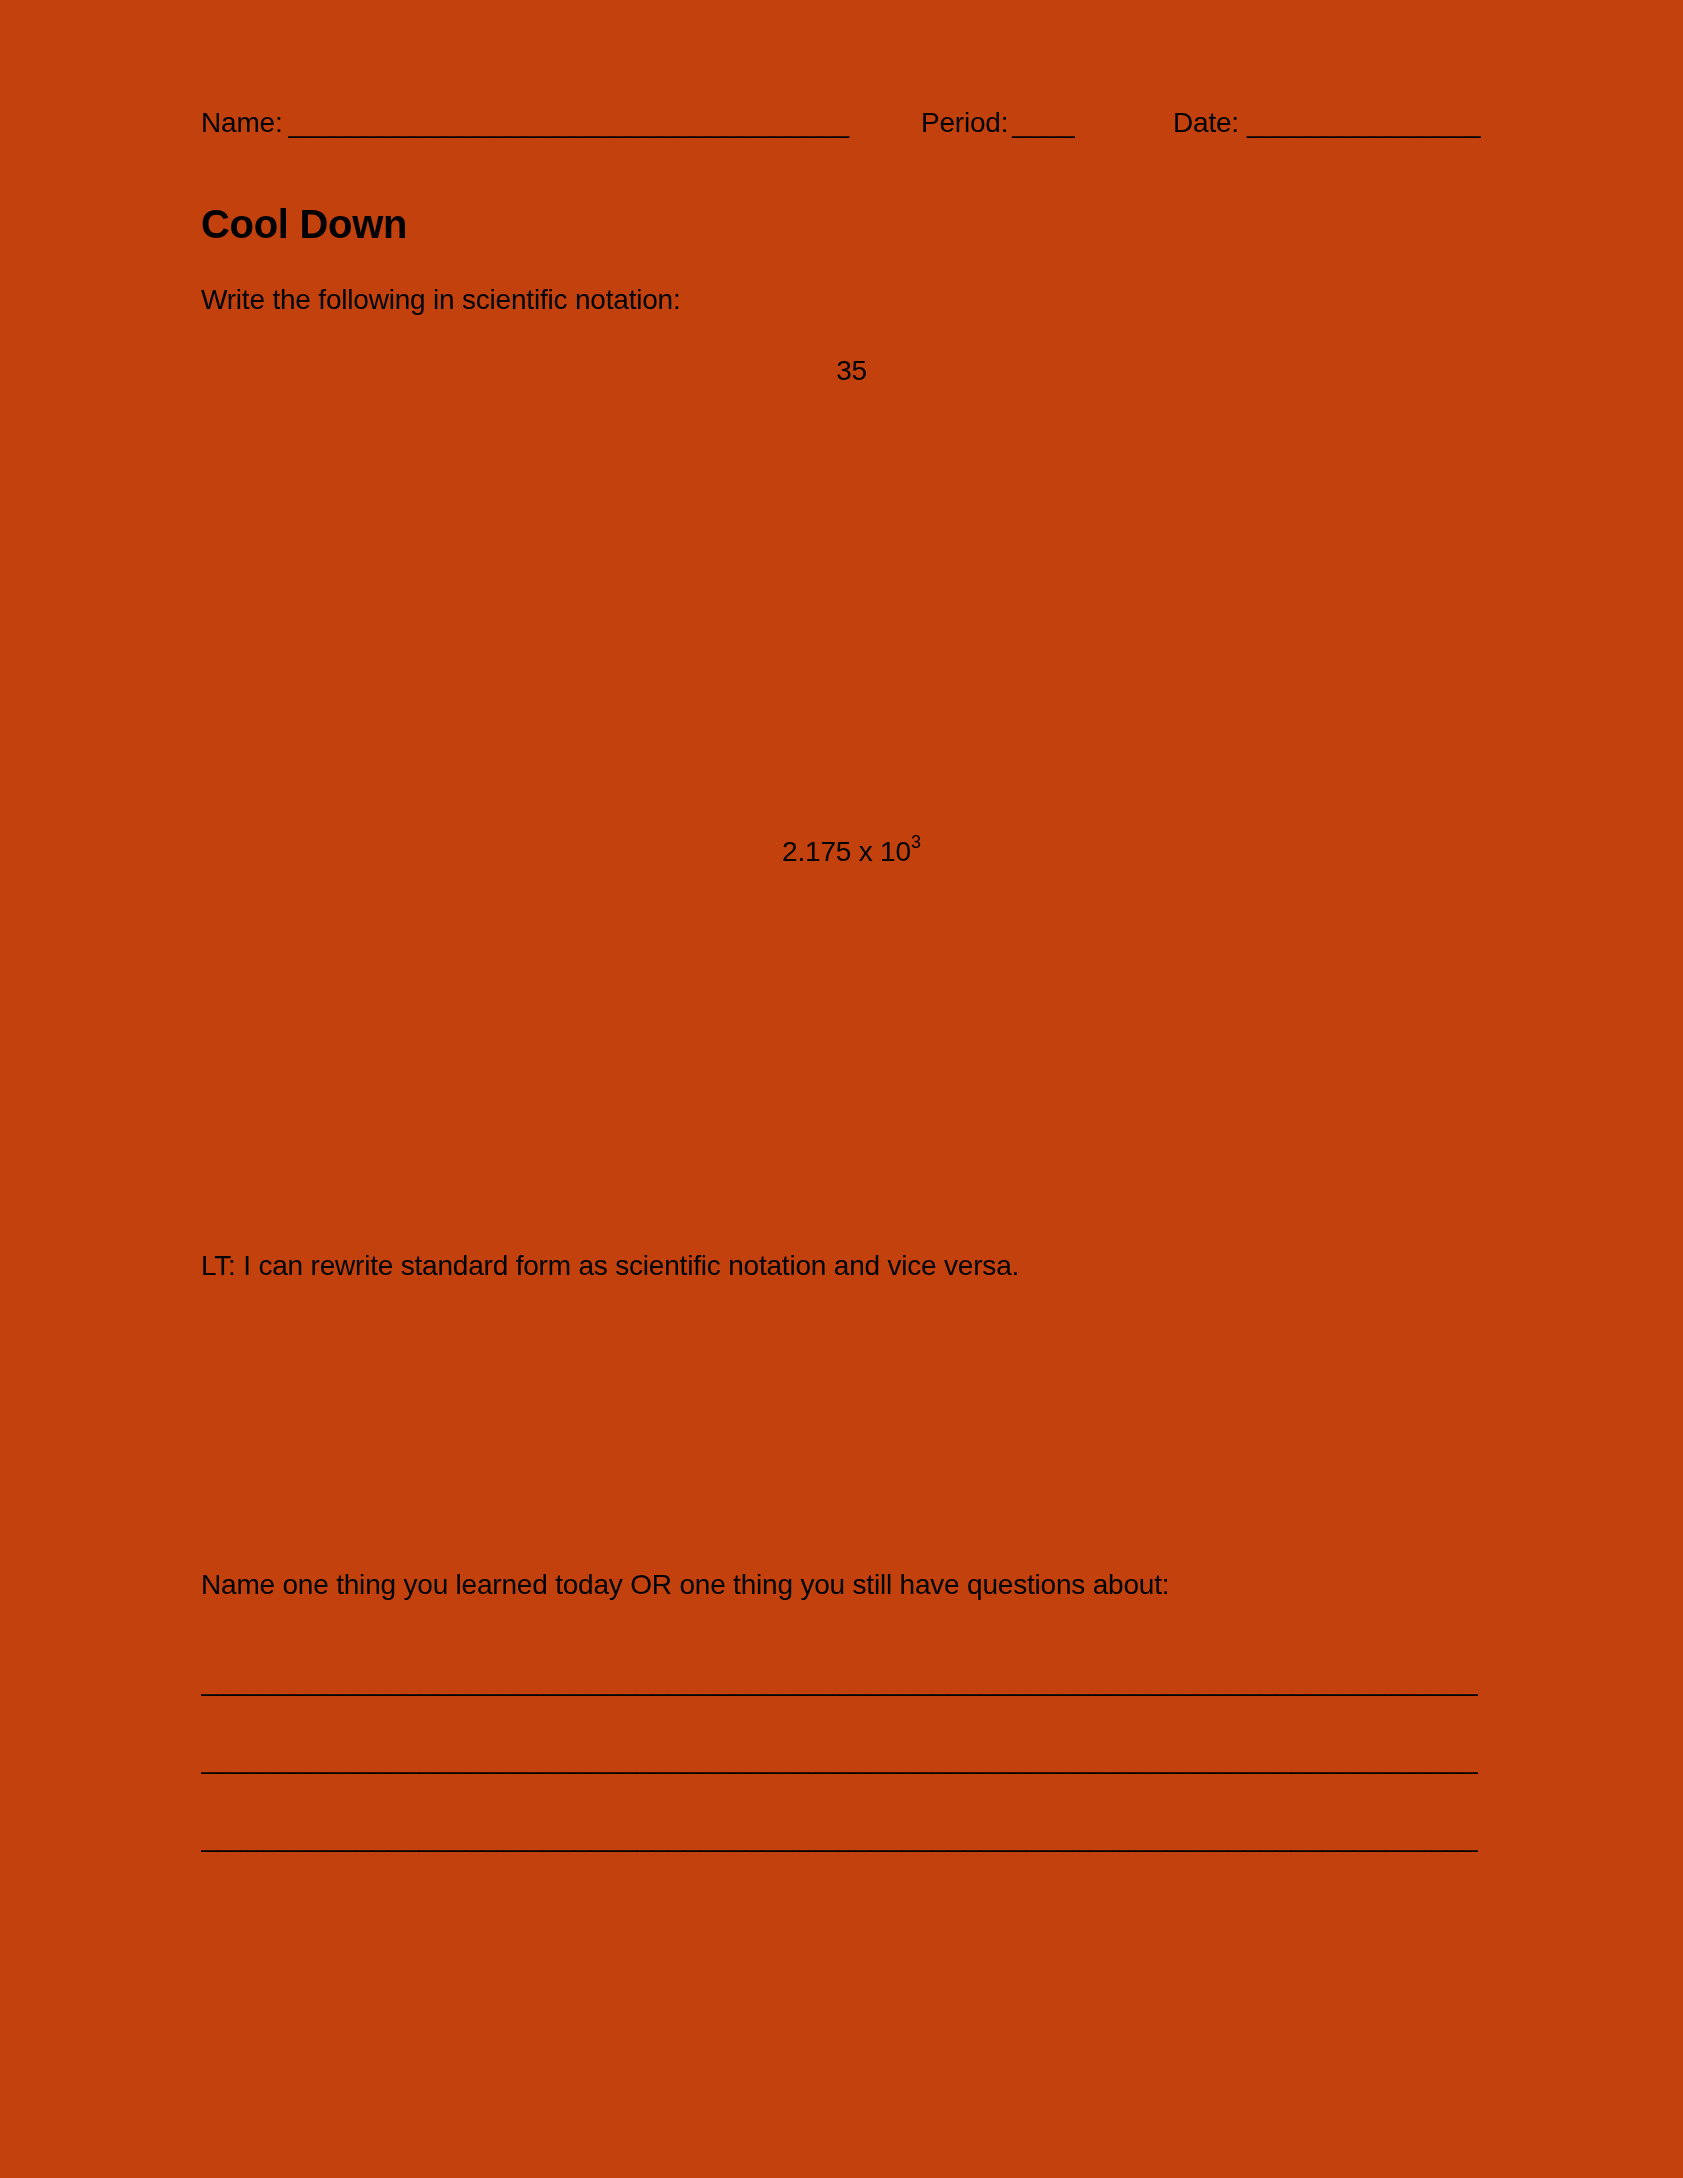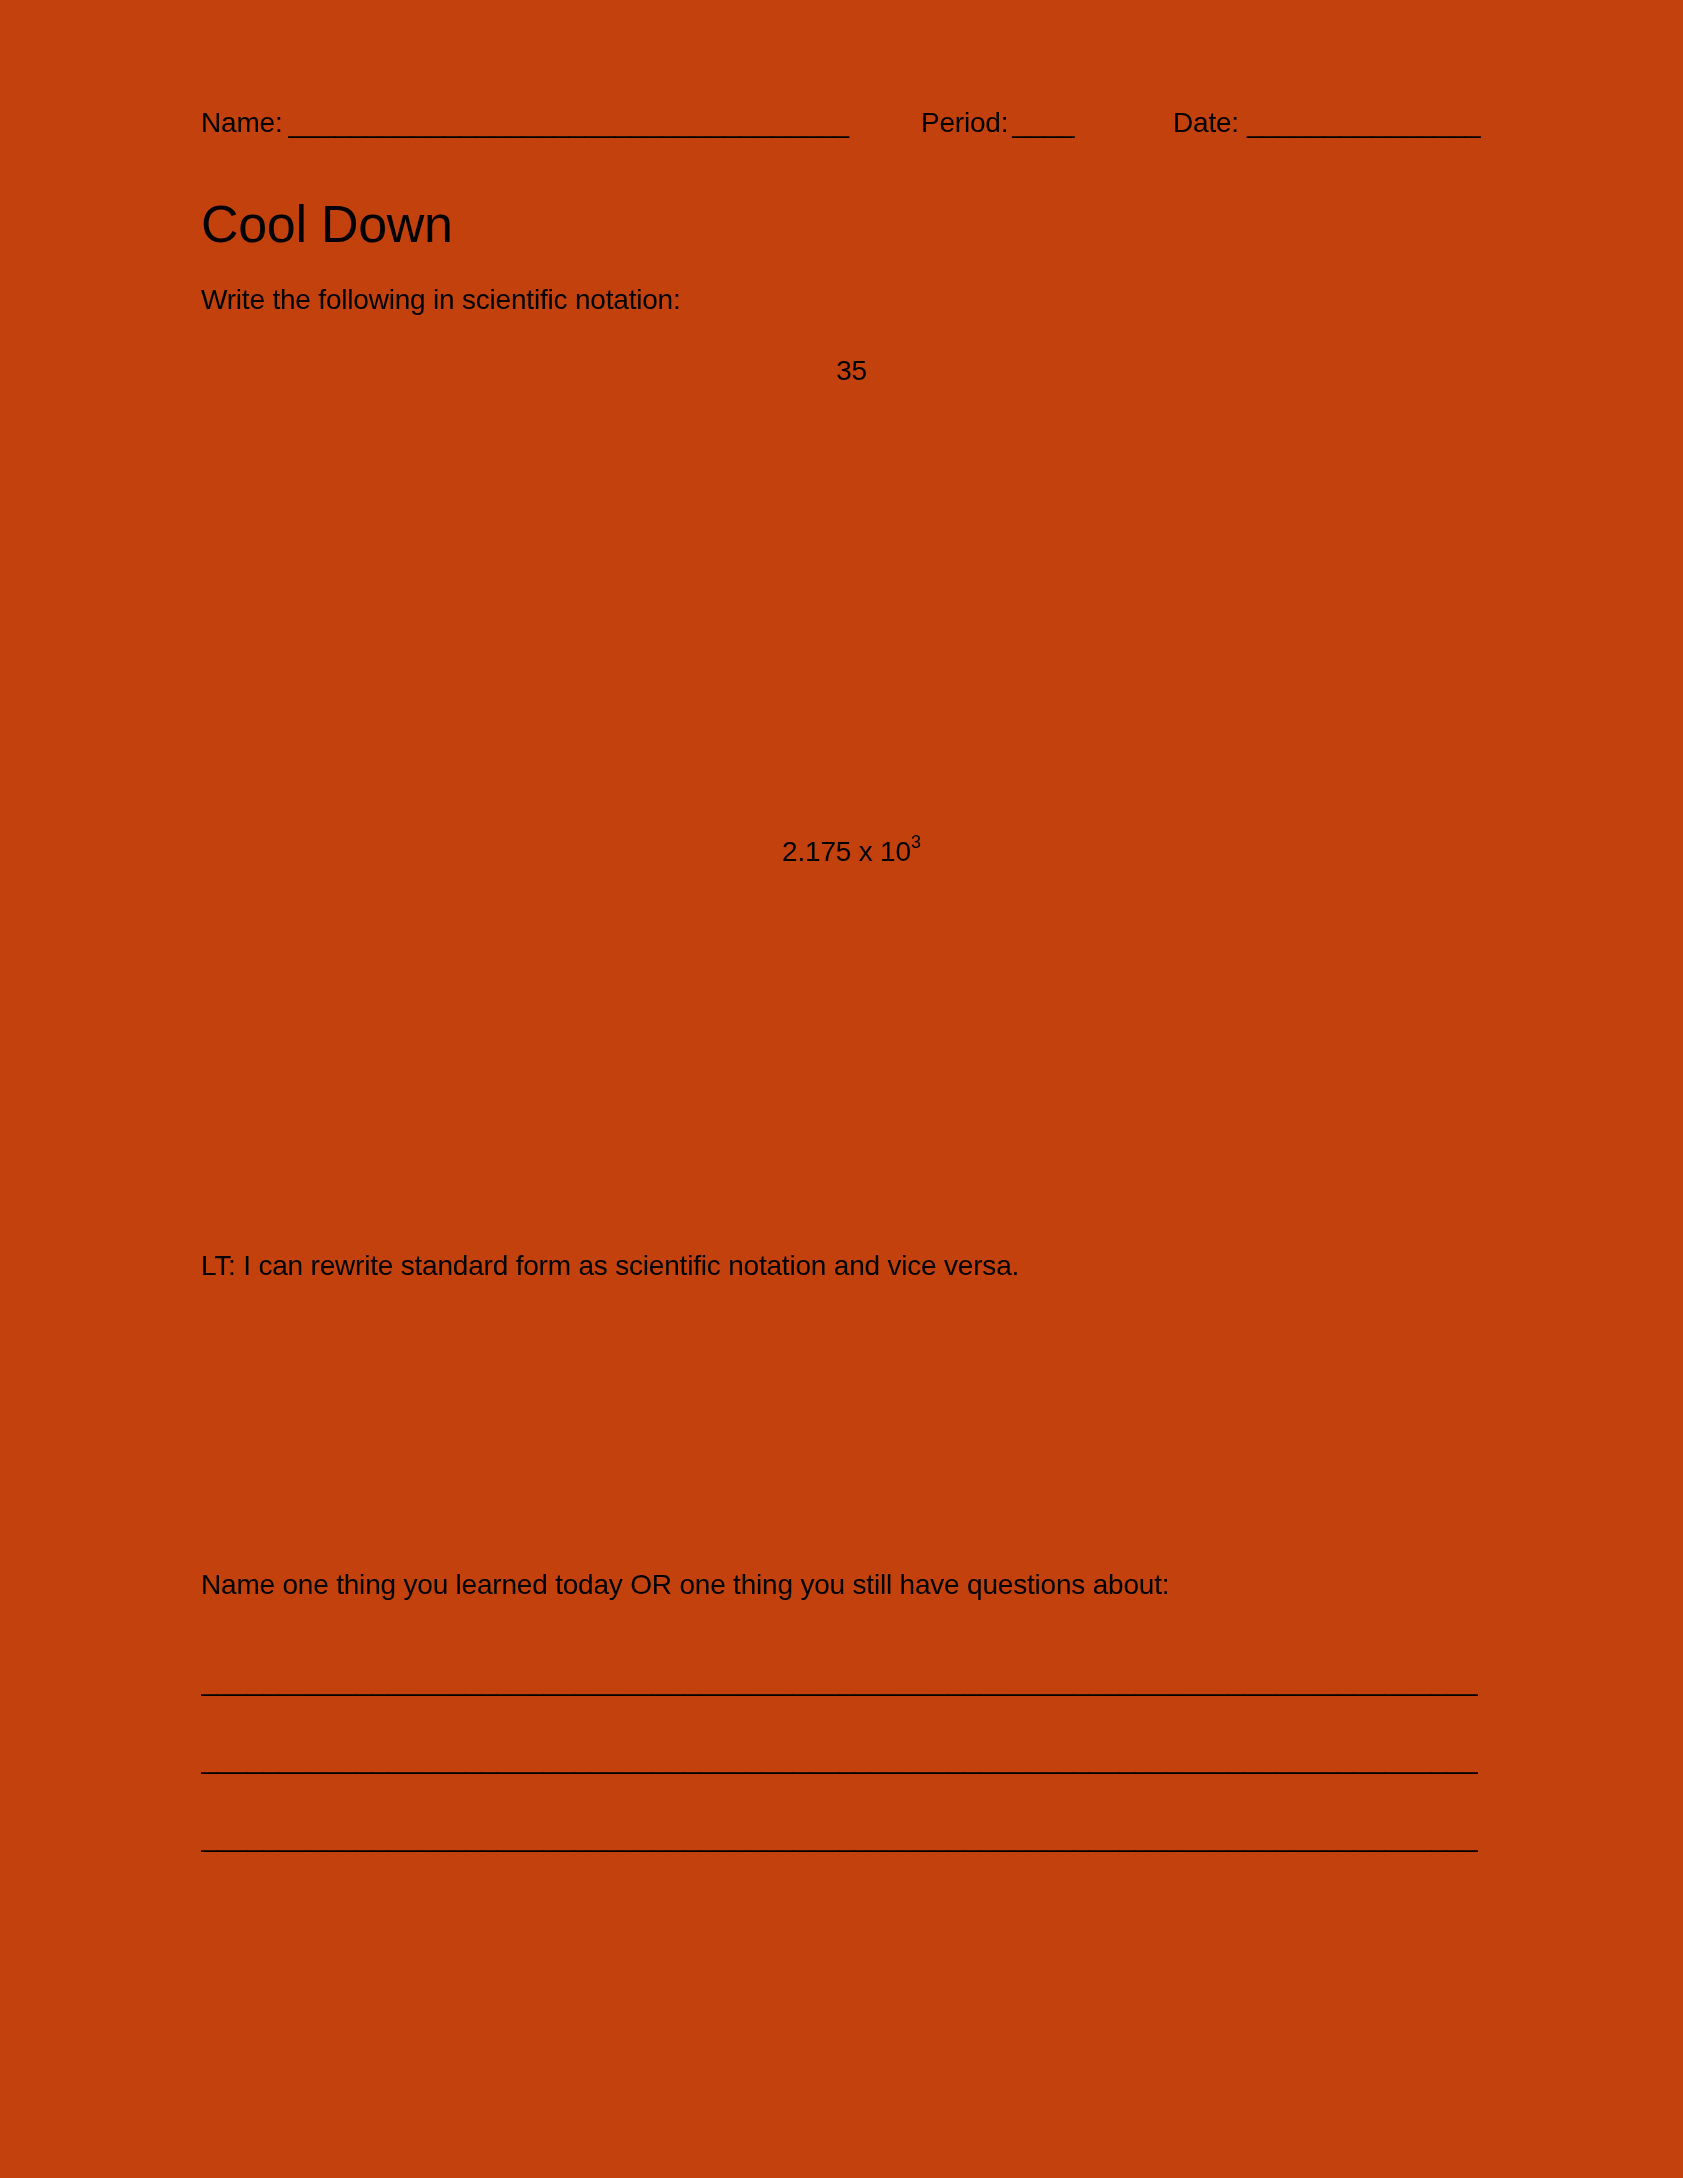--- a/index.html
+++ b/index.html
@@ -17,23 +17,23 @@
     background: #c2410c;
     overflow: hidden;
   }
   .abs { position: absolute; white-space: nowrap; }
   .body-text {
     font-size: 28px;
     line-height: 34px;
     letter-spacing: -0.2px;
   }
   .title-text {
-    font-size: 52px;
+    font-size: 40px;
     line-height: 48px;
-    font-weight: 400;
+    font-weight: 700;
     letter-spacing: -0.3px;
   }
   .centered {
     left: 10px;
     width: 100%;
     text-align: center;
   }
   .blank { letter-spacing: 0; }
   .name-blank { margin-left: 6px; }
   .period-blank { margin-left: 4px; }

